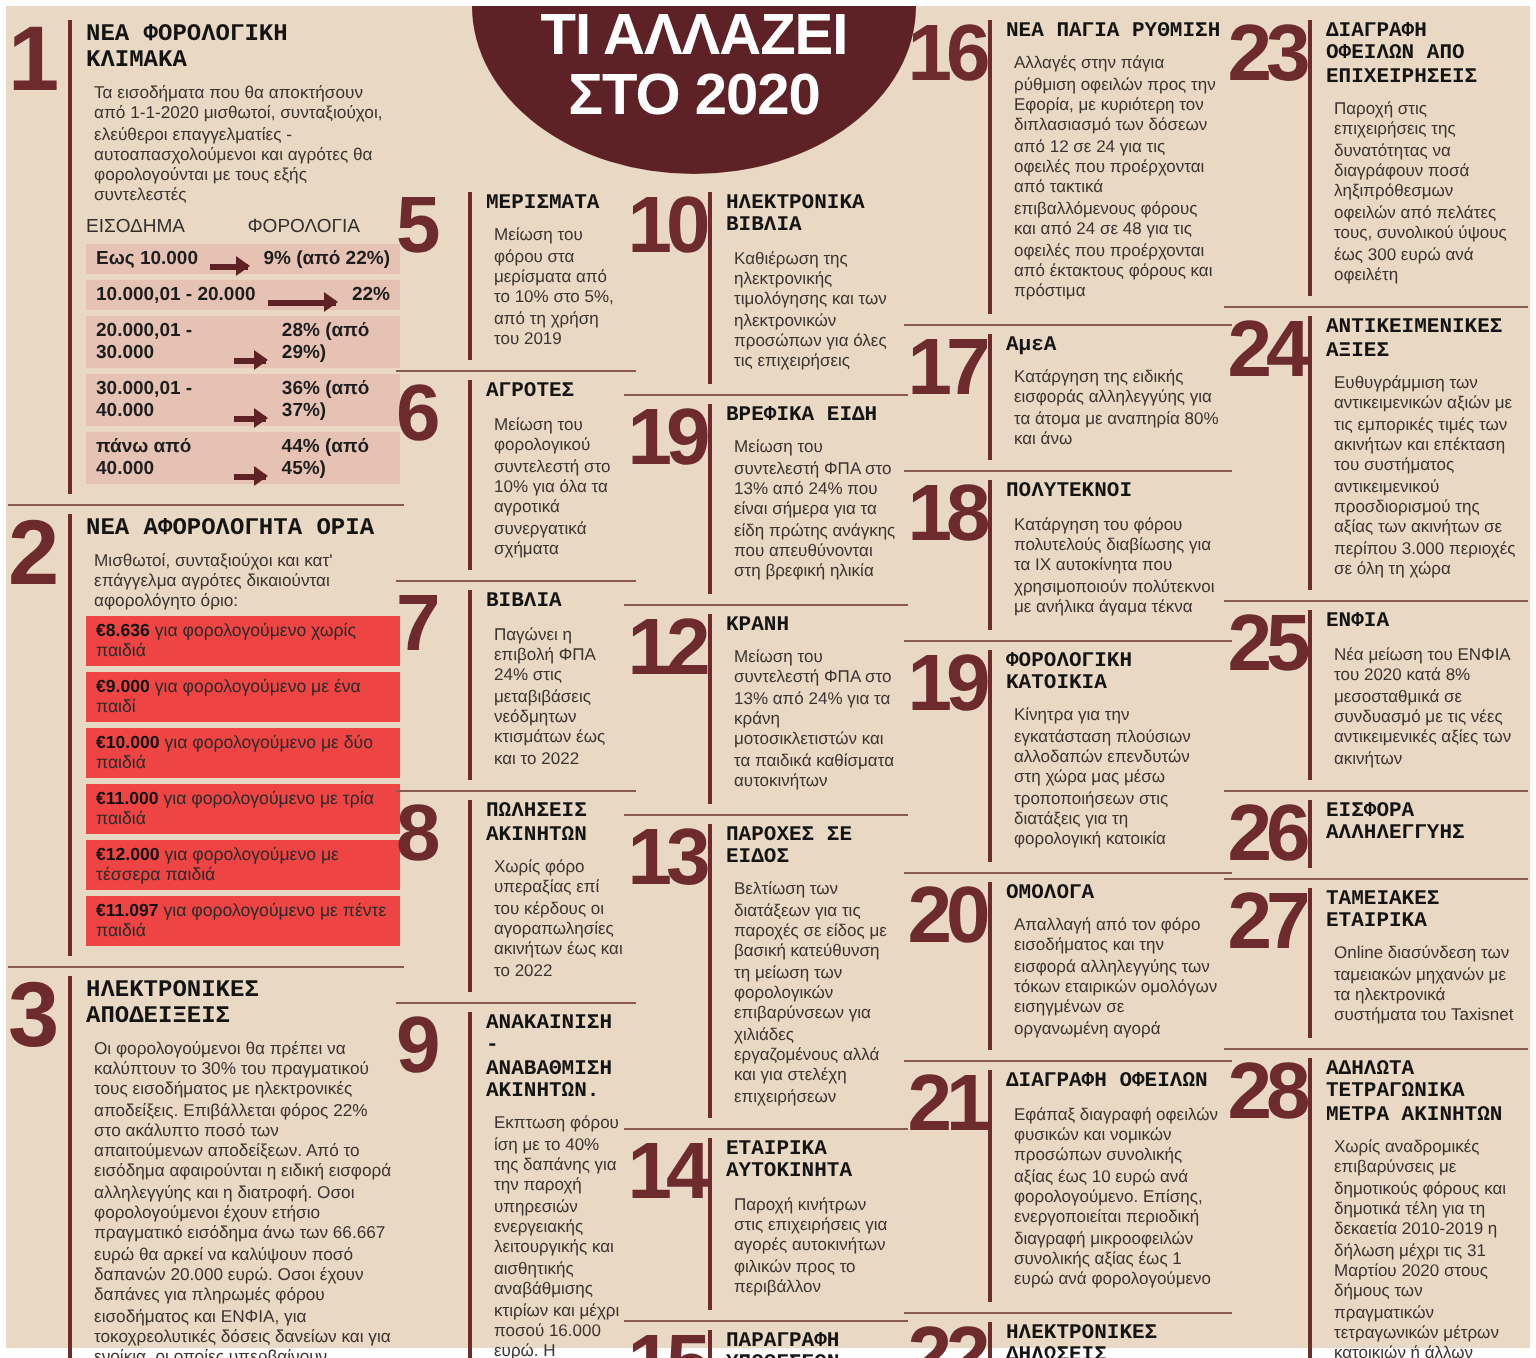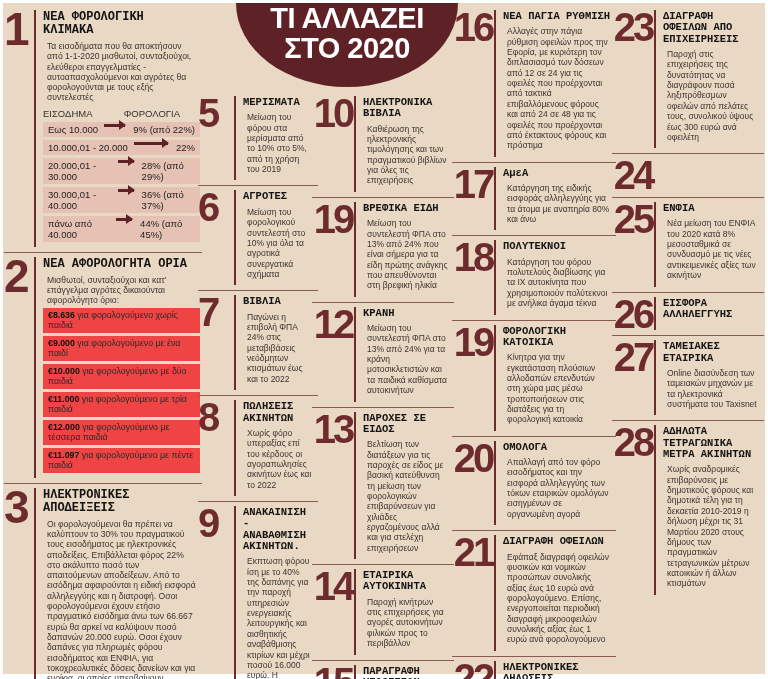--- a/index.html
+++ b/index.html
@@ -18,22 +18,22 @@
        line-height:0.82;letter-spacing:-3px;padding-top:1px;}
   #col1 .num{width:30px;flex:0 0 30px;font-size:46px;}
   #col3 .num,#col4 .num,#col5 .num{width:42px;flex:0 0 42px;text-align:center;}
   .content{flex:1;border-left:2px solid #6d2b2e;padding:1px 2px 2px 7px;min-width:0;}
   h3{margin:0 0 2px 0;font-size:10.5px;font-weight:800;color:#141414;line-height:1.08;font-family:Liberation Mono, monospace;}
   #col1 h3{font-size:12px;}
   p{margin:4px;font-size:8.5px;line-height:1.22;color:#3b3330;}
   #col1 p{font-size:8.6px;line-height:1.2;}
   .tbl-head{display:flex;justify-content:space-between;font-size:9.5px;color:#33302c;
             margin:5px 16px 3px 0;padding-right:4px;}
-  .tax-row{display:flex;align-items:flex-start;background:#e5c2b3;margin-bottom:3px;
-           padding:2px 5px;font-size:9.5px;font-weight:400;color:#1d1d1d;}
+  .tax-row{display:flex;align-items:flex-end;background:#e5c2b3;margin-bottom:3px;
+           padding:2px 5px;font-size:9.5px;font-weight:700;color:#1d1d1d;}
   .tax-arrow{flex:1;height:3px;background:#5d2126;margin:0 8px 0 6px;position:relative;min-width:16px;}
   .tax-arrow::after{content:"";position:absolute;right:-1px;top:-3.5px;
            border-left:7px solid #5d2126;border-top:5px solid transparent;border-bottom:5px solid transparent;}
   .limit-row{background:#ef4444;margin-bottom:3px;padding:2.5px 5px;font-size:8.8px;color:#2a2a2a;}
   .limit-row b{font-weight:800;color:#101010;}
   .intro{margin-bottom:2px;}
   .title-circle{position:absolute;left:236px;top:3px;width:222px;height:84px;background:#5d2126;
                 border-radius:0 0 111px 111px / 0 0 84px 84px;z-index:5;
                 display:flex;flex-direction:column;align-items:center;}
   .title-circle span{color:#ffffff;font-weight:800;font-size:29px;line-height:1.05;letter-spacing:-0.5px;}
@@ -145,21 +145,21 @@
         <p>Εκπτωση φόρου ίση με το 40% της δαπάνης για την παροχή υπηρεσιών ενεργειακής λειτουργικής και αισθητικής αναβάθμισης κτιρίων και μέχρι ποσού 16.000 ευρώ. Η έκπτωση θα παρέχεται για τα εισοδήματα των ετών 2020-2022. Σε κάθε περίπτωση το ποσό της έκπτωσης θα κατανέμεται στα επόμενα τέσσερα έτη</p>
       </div>
     </div>
   </div>
 
   <div class="col" id="col3">
     <div class="item">
       <div class="num">10</div>
       <div class="content">
         <h3>ΗΛΕΚΤΡΟΝΙΚΑ ΒΙΒΛΙΑ</h3>
-        <p>Καθιέρωση της ηλεκτρονικής τιμολόγησης και των πραγματικού βιβλίων για όλες τις επιχειρήσεις</p>
+        <p>Καθιέρωση της ηλεκτρονικής τιμολόγησης και των ηλεκτρονικών προσώπων για όλες τις επιχειρήσεις</p>
       </div>
     </div>
     <div class="item">
       <div class="num">19</div>
       <div class="content">
         <h3>ΒΡΕΦΙΚΑ ΕΙΔΗ</h3>
         <p>Μείωση του συντελεστή ΦΠΑ στο 13% από 24% που είναι σήμερα για τα είδη πρώτης ανάγκης που απευθύνονται στη βρεφική ηλικία</p>
       </div>
     </div>
     <div class="item">
@@ -247,20 +247,24 @@
   <div class="col" id="col5">
     <div class="item">
       <div class="num">23</div>
       <div class="content">
         <h3>ΔΙΑΓΡΑΦΗ ΟΦΕΙΛΩΝ ΑΠΟ ΕΠΙΧΕΙΡΗΣΕΙΣ</h3>
         <p>Παροχή στις επιχειρήσεις της δυνατότητας να διαγράφουν ποσά ληξιπρόθεσμων οφειλών από πελάτες τους, συνολικού ύψους έως 300 ευρώ ανά οφειλέτη</p>
       </div>
     </div>
     <div class="item">
       <div class="num">24</div>
+      <div class="content">
+        <h3>ΑΝΤΙΚΕΙΜΕΝΙΚΕΣ ΑΞΙΕΣ</h3>
+        <p>Ευθυγράμμιση των αντικειμενικών αξιών με τις εμπορικές τιμές των ακινήτων και επέκταση του συστήματος αντικειμενικού προσδιορισμού της αξίας των ακινήτων σε περίπου 3.000 περιοχές σε όλη τη χώρα</p>
+      </div>
     </div>
     <div class="item">
       <div class="num">25</div>
       <div class="content">
         <h3>ΕΝΦΙΑ</h3>
         <p>Νέα μείωση του ΕΝΦΙΑ του 2020 κατά 8% μεσοσταθμικά σε συνδυασμό με τις νέες αντικειμενικές αξίες των ακινήτων</p>
       </div>
     </div>
     <div class="item">
       <div class="num">26</div>

